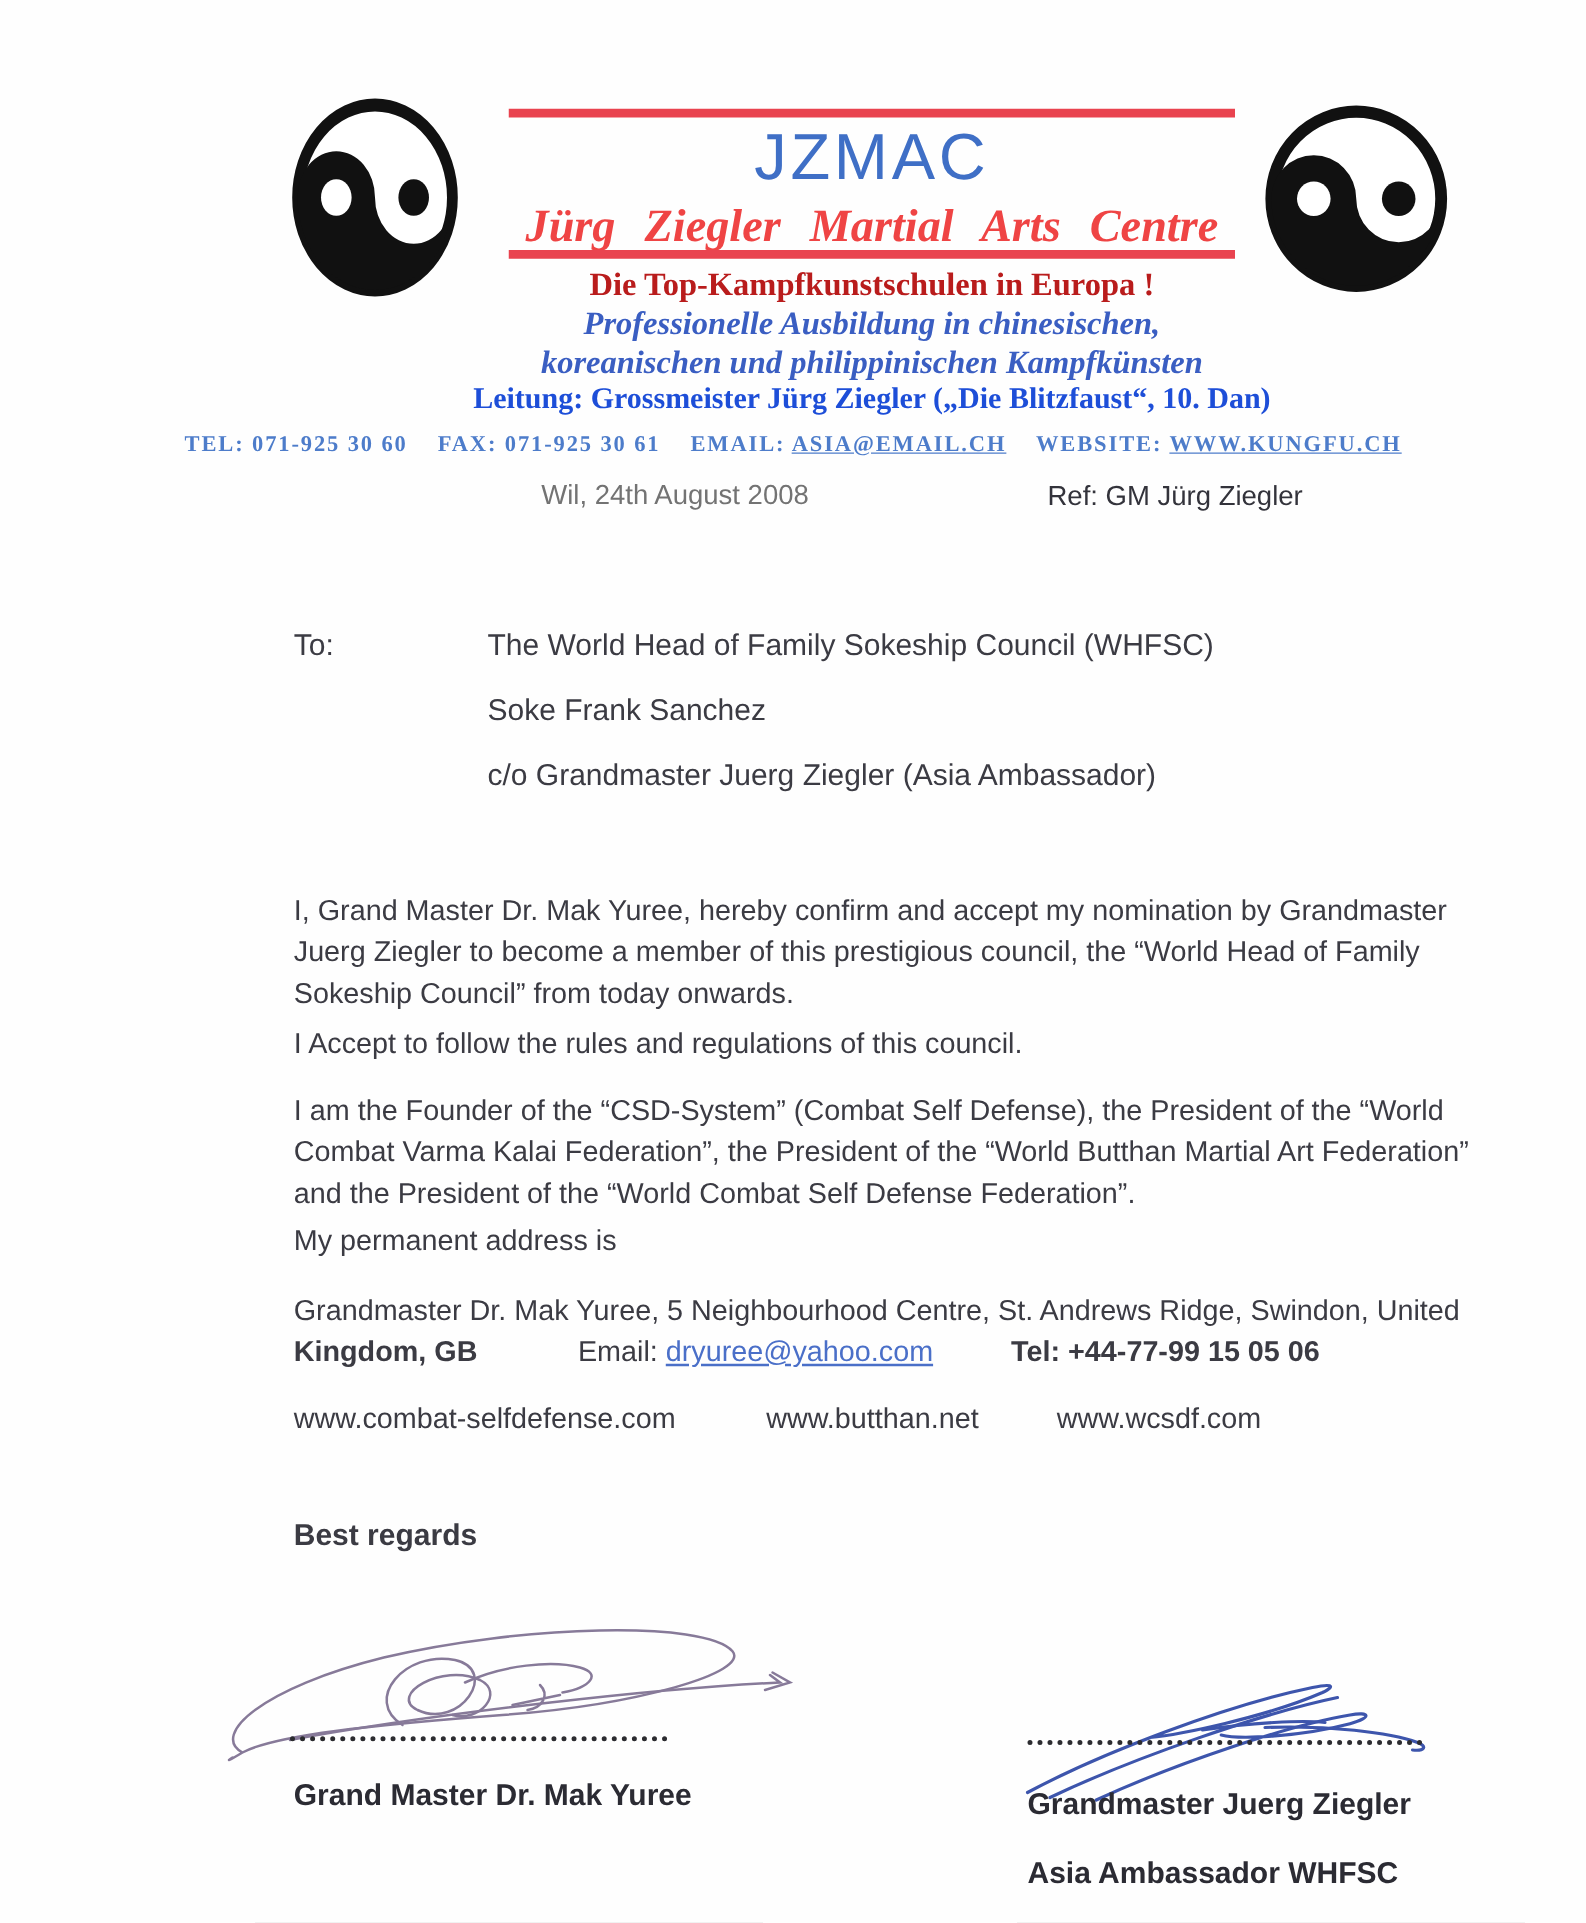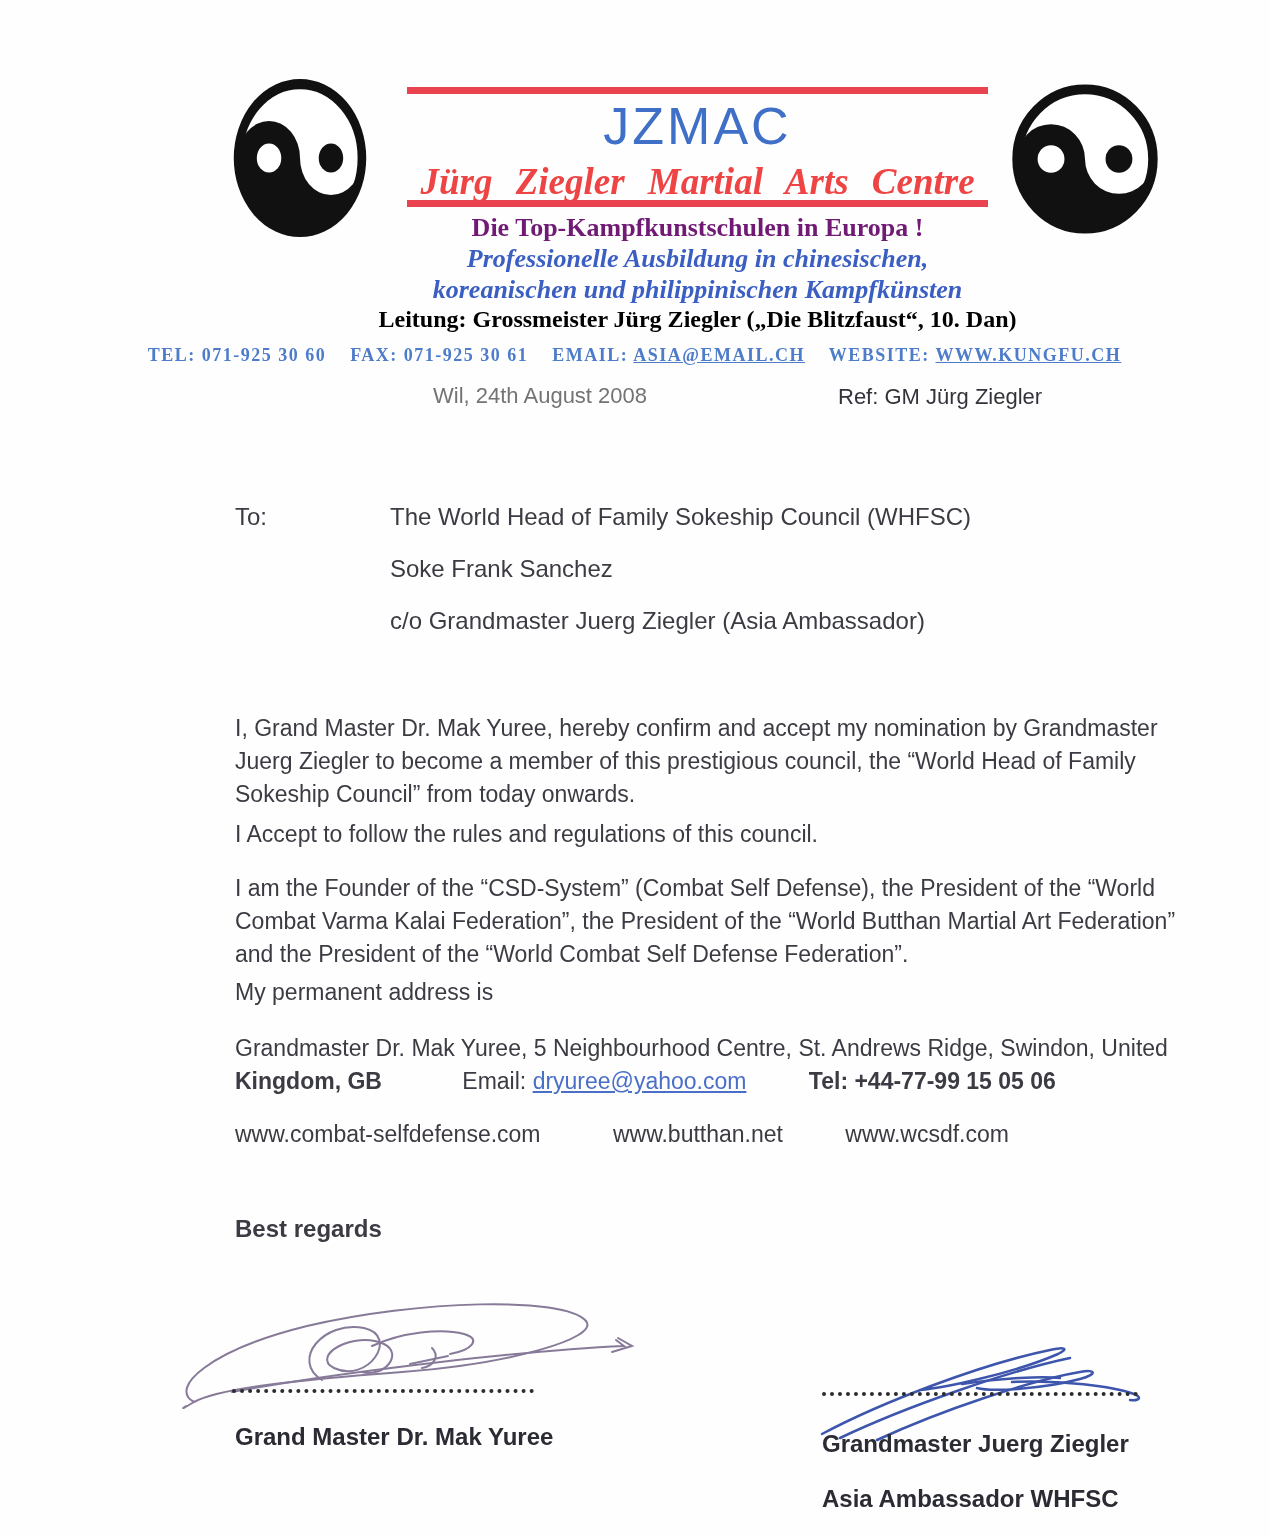--- a/index.html
+++ b/index.html
@@ -28,24 +28,24 @@
   }
   #brand-name {
     position: absolute; top: 160px; left: 377px; width: 641px;
     text-align: center;
     font-family: "Liberation Serif", serif;
     font-style: italic; font-weight: bold;
     font-size: 37px; word-spacing: 14px;
     color: #ef4444;
   }
   .hdr-line { position: absolute; left: 300px; width: 795px; text-align: center; font-family: "Liberation Serif", serif; }
-  #tagline-black { top: 213px; font-weight: bold; font-size: 26px; color: #701a75; }
+  #tagline-black { top: 213px; font-weight: bold; font-size: 26px; color: #b91c1c; }
   #tagline-blue1 { top: 244px; font-weight: bold; font-style: italic; font-size: 26px; color: #3a5ec2; }
   #tagline-blue2 { top: 275px; font-weight: bold; font-style: italic; font-size: 26px; color: #3a5ec2; }
-  #leitung       { top: 306px; font-weight: bold; font-size: 24px; color: #000000; }
+  #leitung       { top: 306px; font-weight: bold; font-size: 24px; color: #1d4ed8; }
   #hq-address    { top: 333px; font-size: 24px; color: #5f86cc; }
 
   #contact-line {
     position: absolute; top: 345px; left: 0; width: 1269px;
     text-align: center;
     font-family: "Liberation Serif", serif;
     font-weight: bold; font-size: 18px; letter-spacing: 1.5px;
     color: #4d7cca; white-space: nowrap;
   }
   #contact-line .gap { display: inline-block; width: 18px; }

